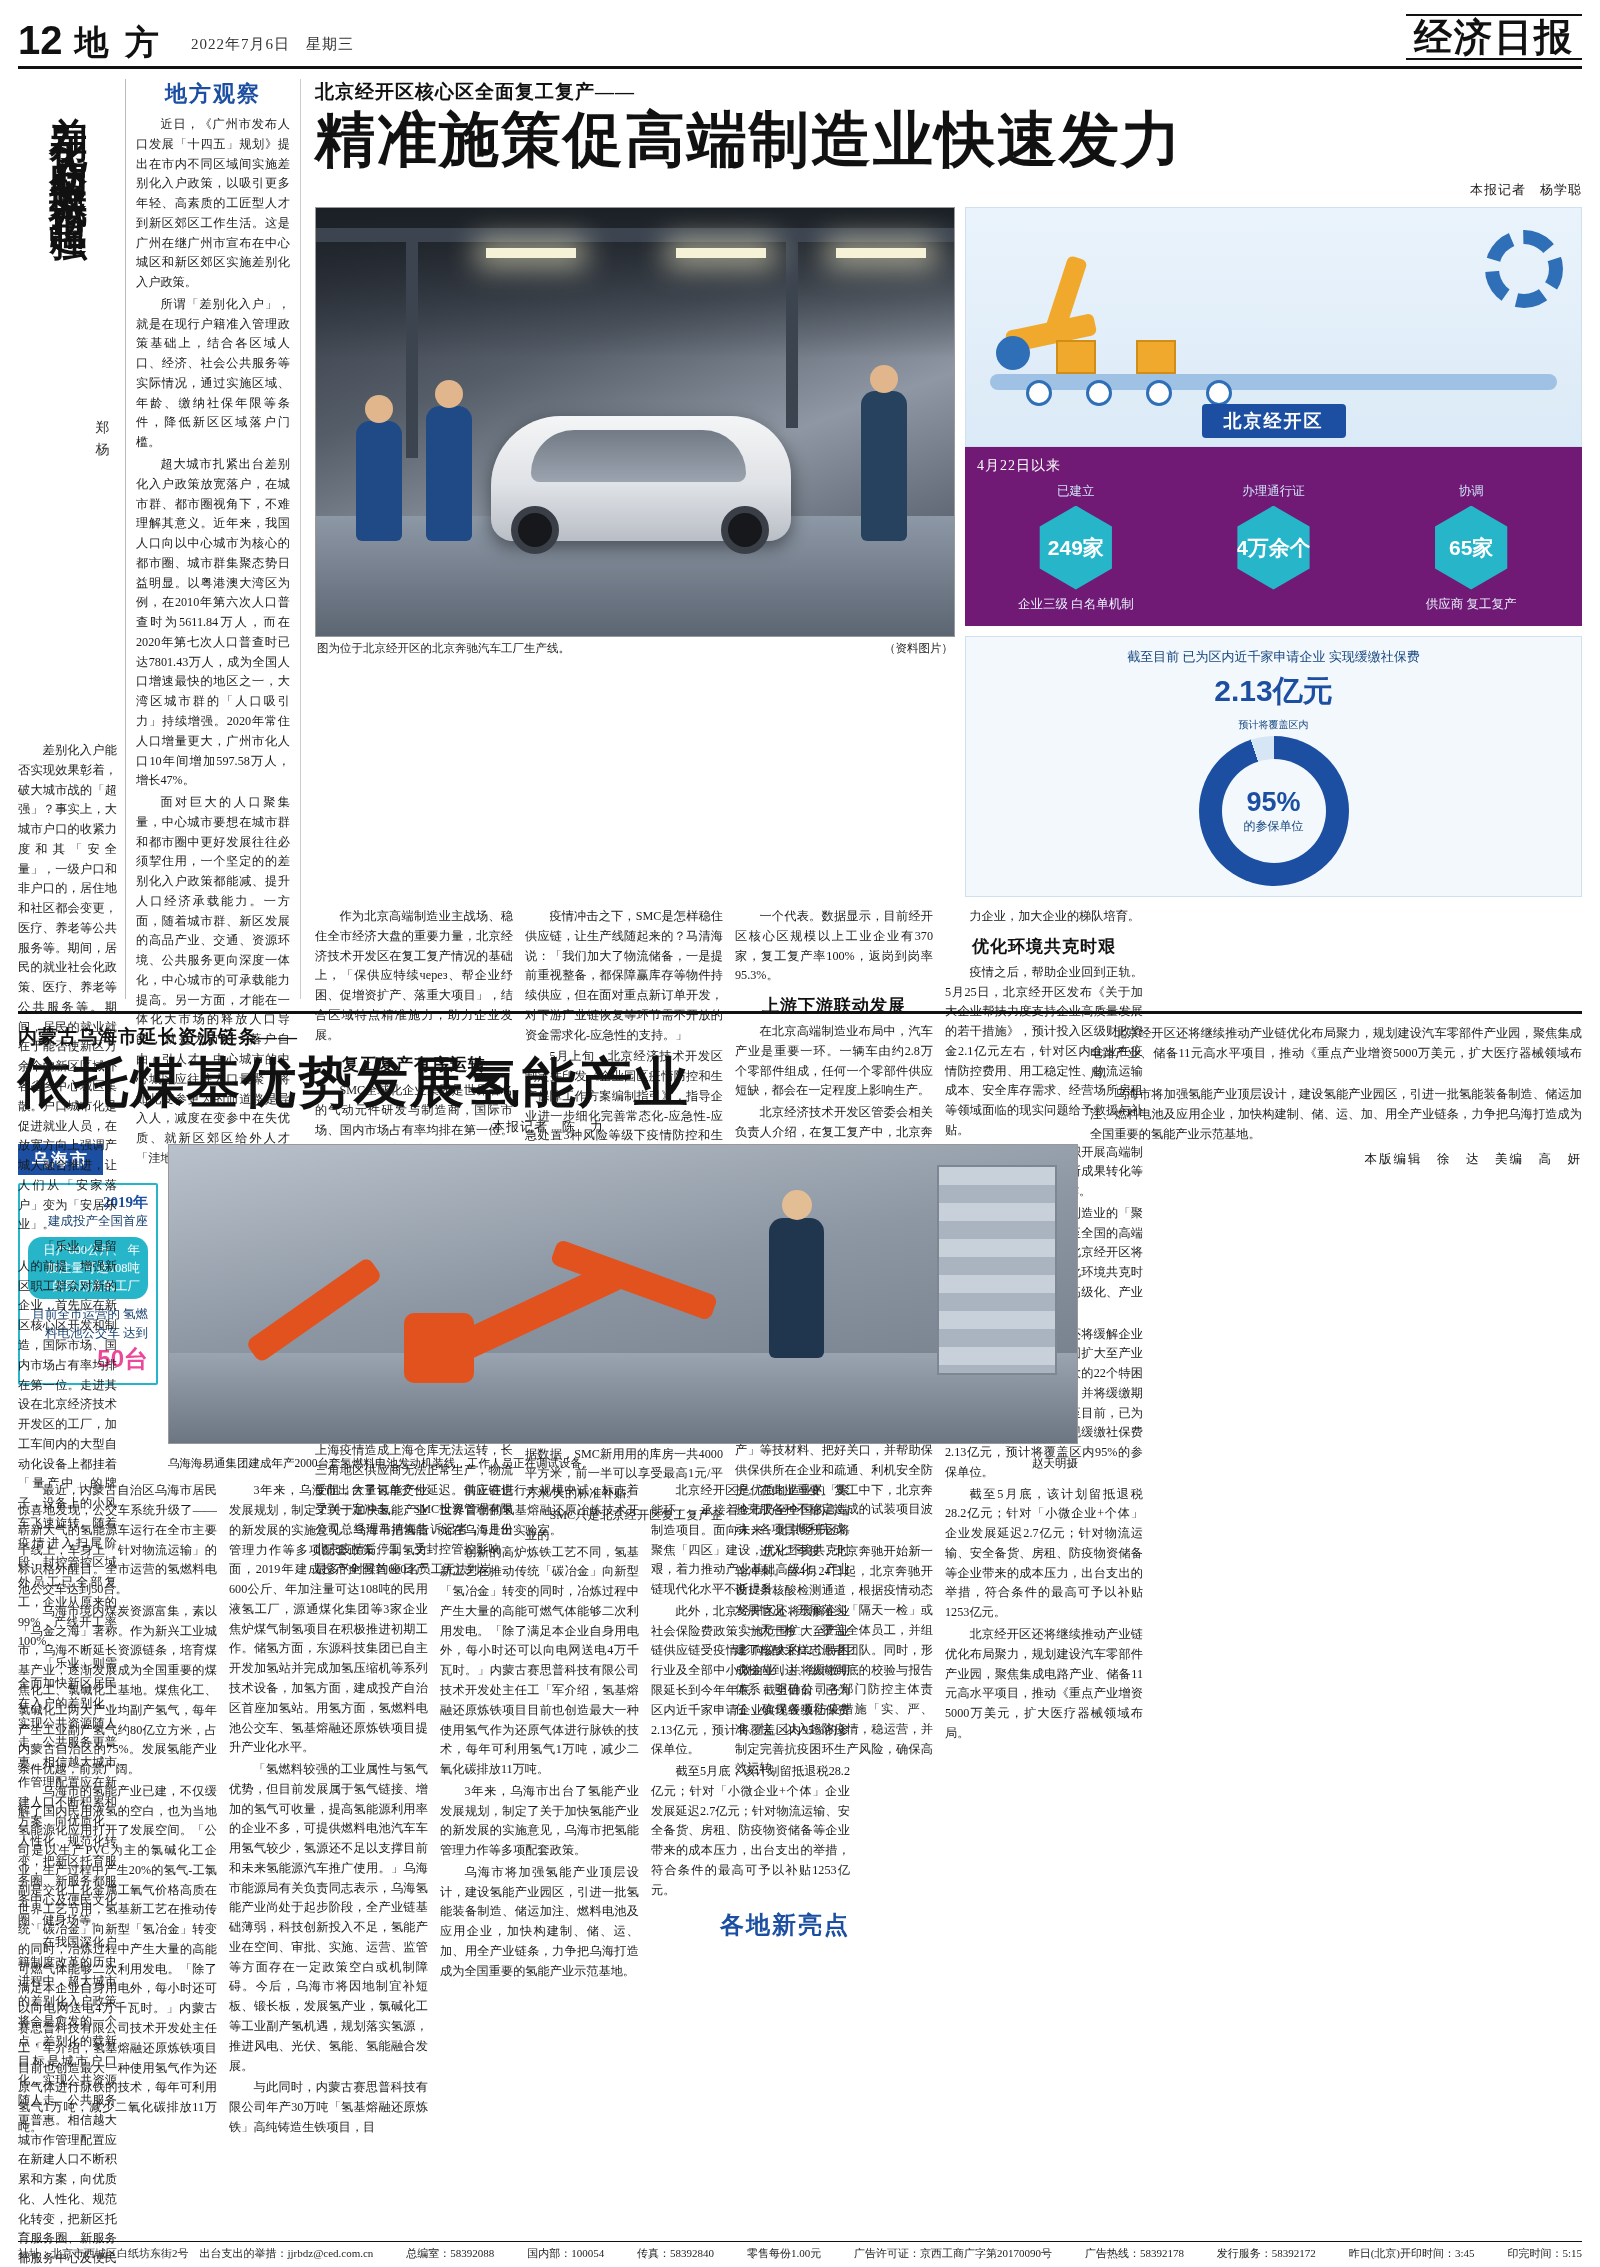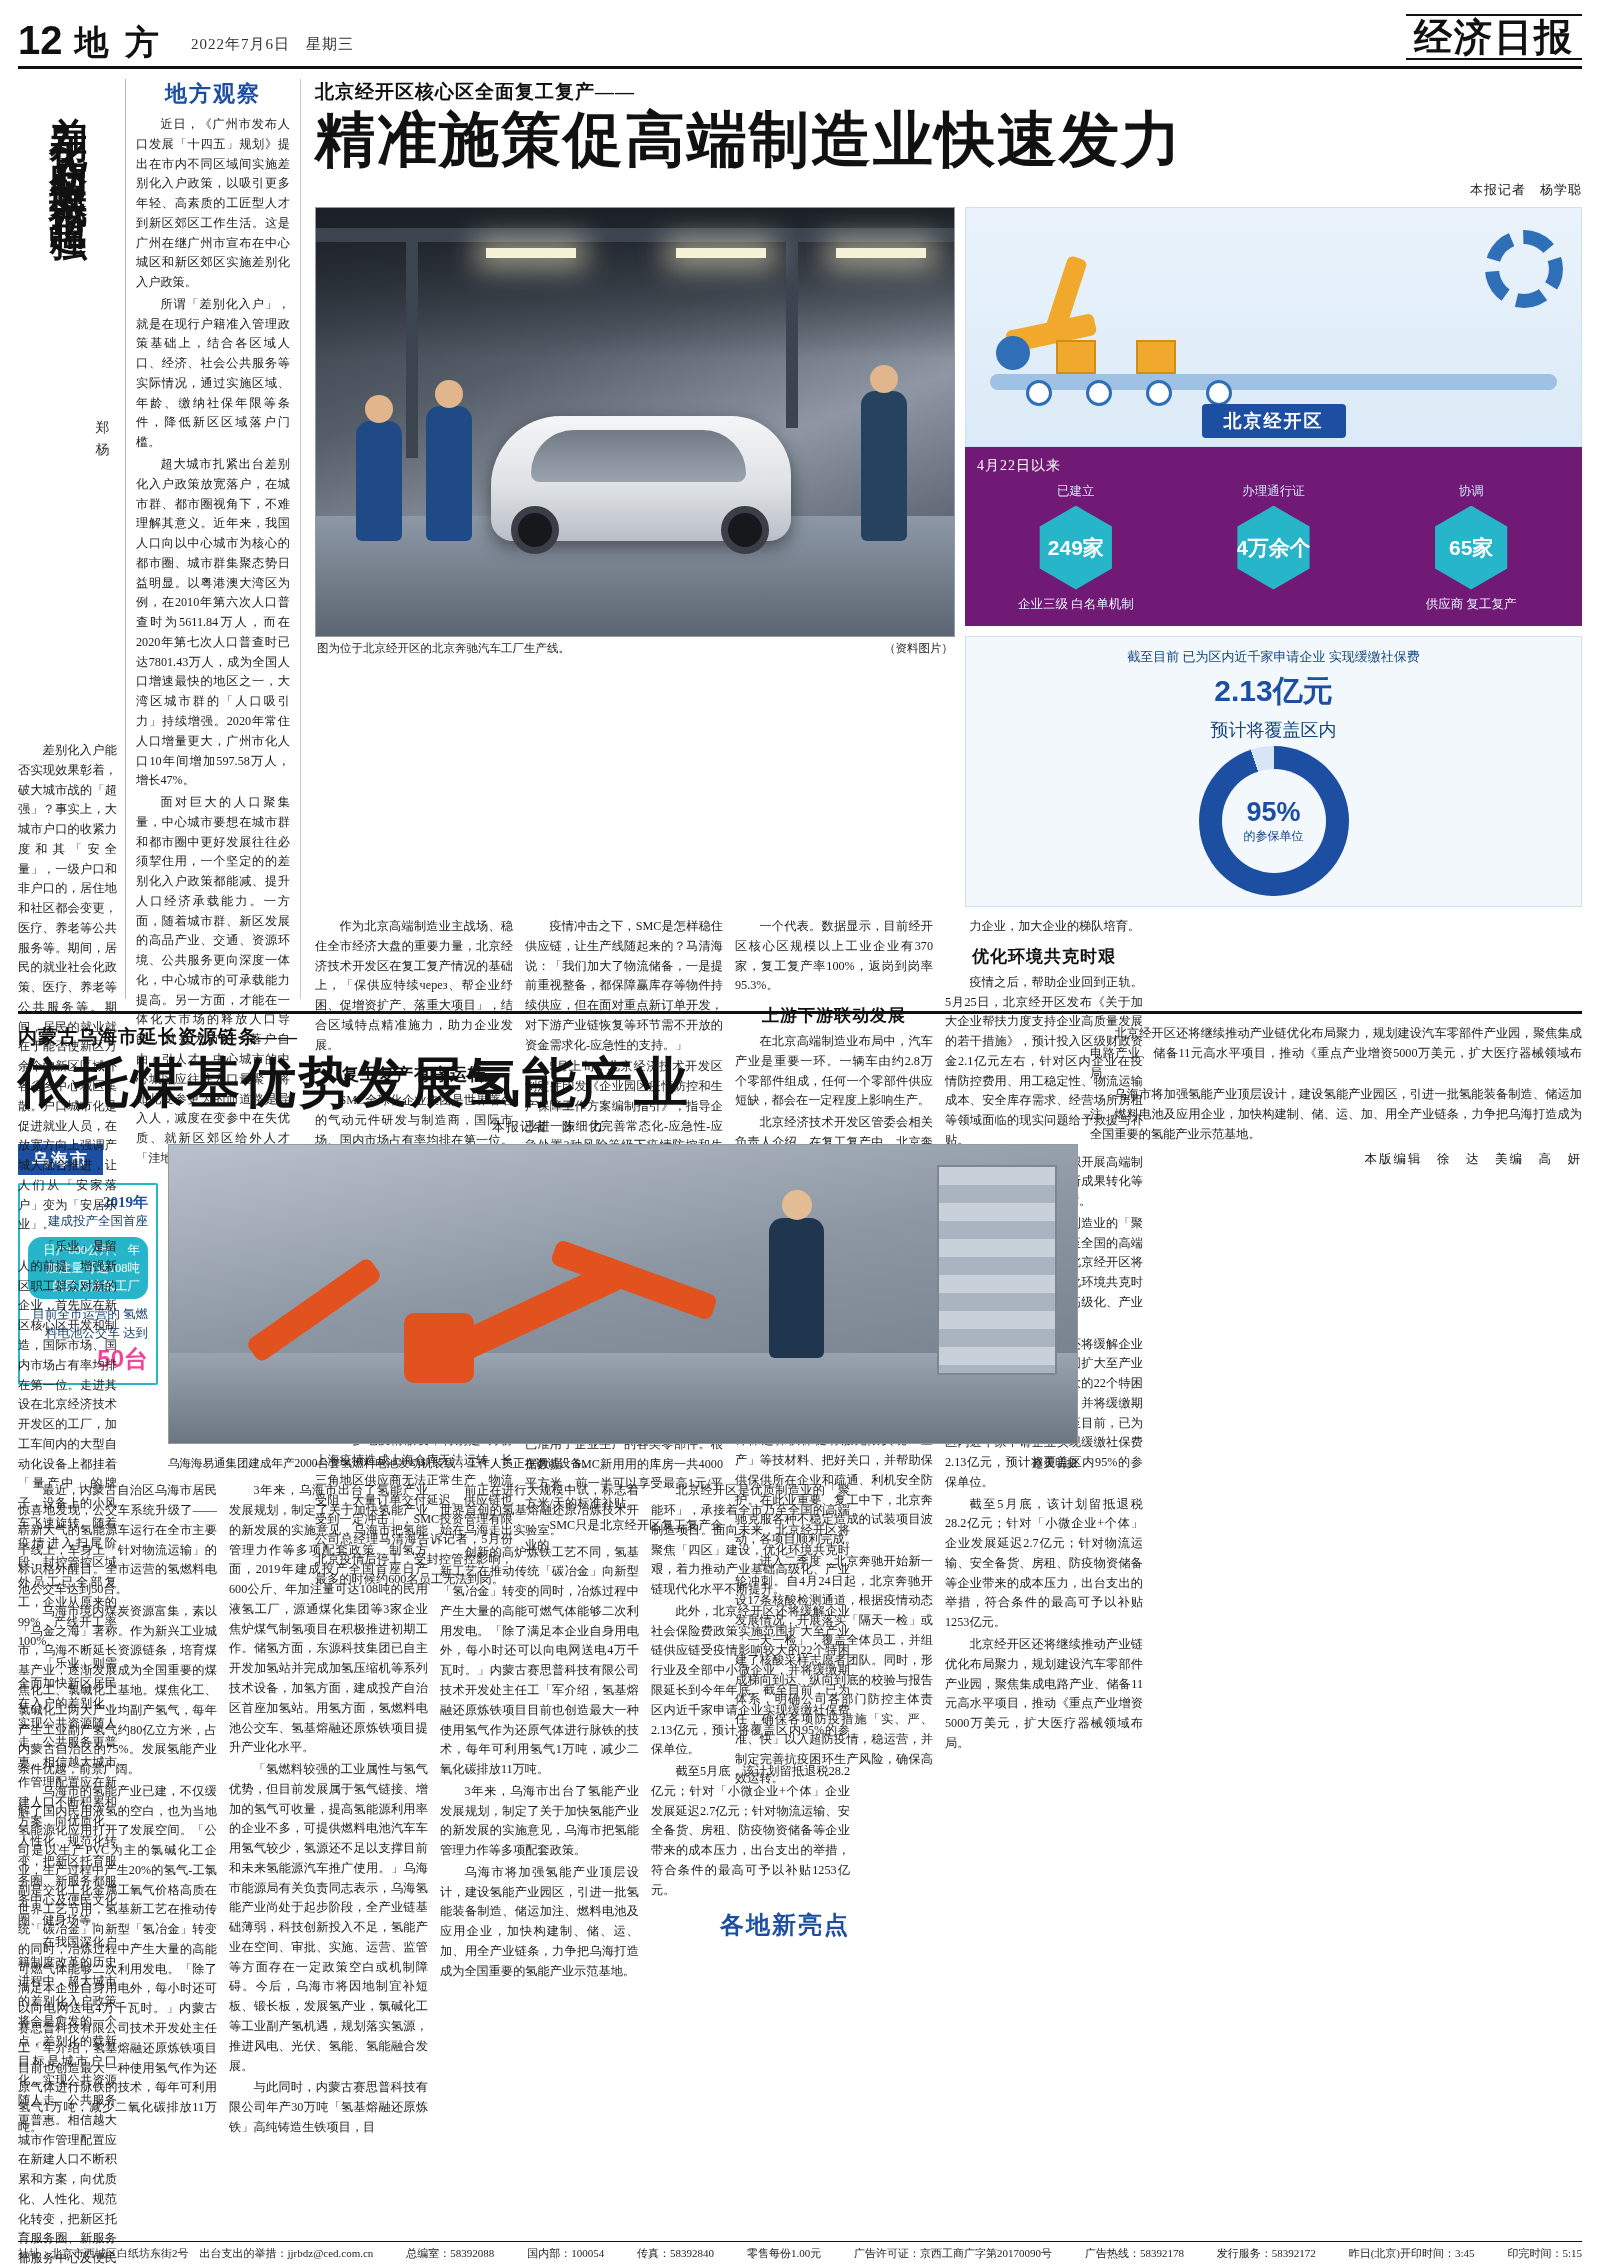--- a/index.html
+++ b/index.html
@@ -124,21 +124,21 @@
   .ib-big { font-size:30px; font-weight:bold; color:#1c4fa1; text-align:center; margin:4px 0 6px 0;
             font-family:"Liberation Sans", sans-serif;}
   .donut-wrap { text-align:center; margin-top:4px;}
   .donut { width:150px; height:150px; margin:0 auto; border-radius:50%;
            background:conic-gradient(#1c4fa1 0 95%, #d7e6f4 95% 100%);
            display:flex; align-items:center; justify-content:center; position:relative;}
   .donut:after { content:""; position:absolute; width:104px; height:104px; background:#f3f8fd; border-radius:50%;}
   .donut-txt { position:relative; z-index:2; text-align:center; }
   .donut-pct { font-size:27px; font-weight:bold; color:#1c4fa1; font-family:"Liberation Sans", sans-serif;}
   .donut-lab { font-size:12px; color:#14457f; }
-  .ib-note { font-size:18px; color:#14457f; text-align:center; margin-top:6px;}
+  .ib-note { font-size:10px; color:#14457f; text-align:center; margin-top:6px;}
 
   
   .feat-cols { display:flex; gap:12px; margin-top:10px; }
   .feat-cols .col { width:198px; }
   .sub-h { font-size:17px; font-weight:bold; text-align:center; margin:8px 0 5px 0; letter-spacing:1px;}
 
   
   .hr-thick { border:0; border-top:3px solid #111; margin:12px 0 10px 0; }
 
   

